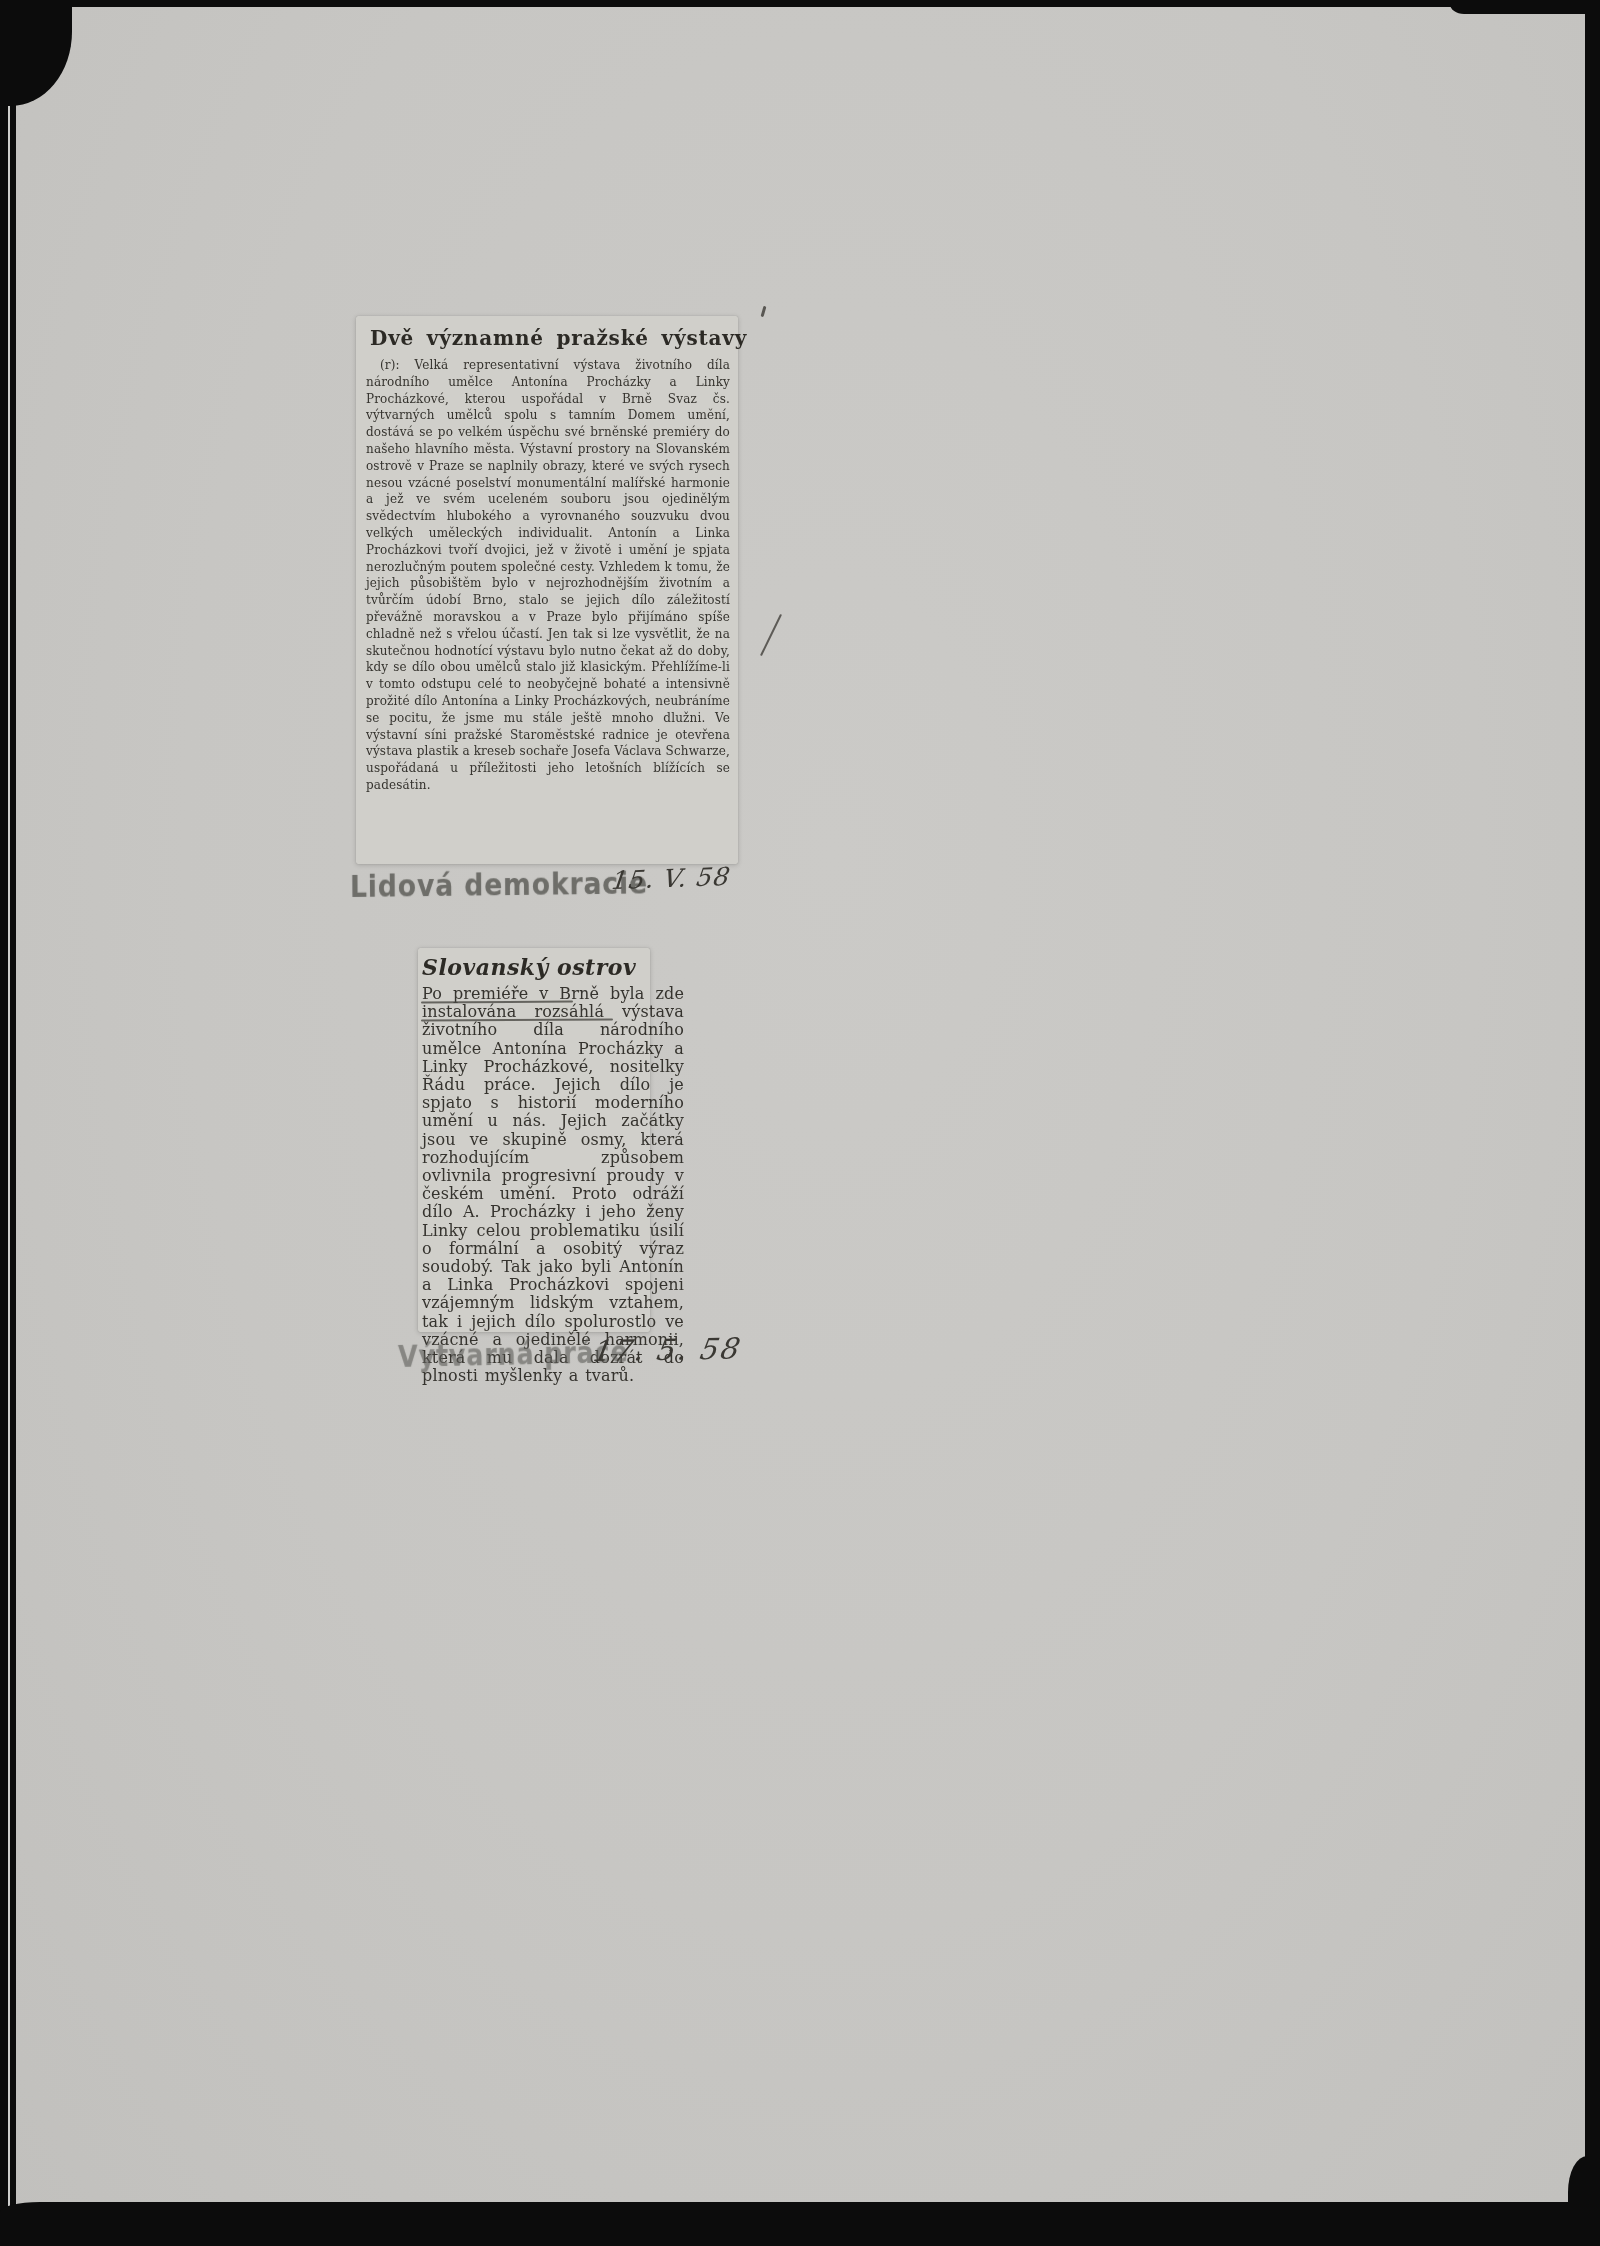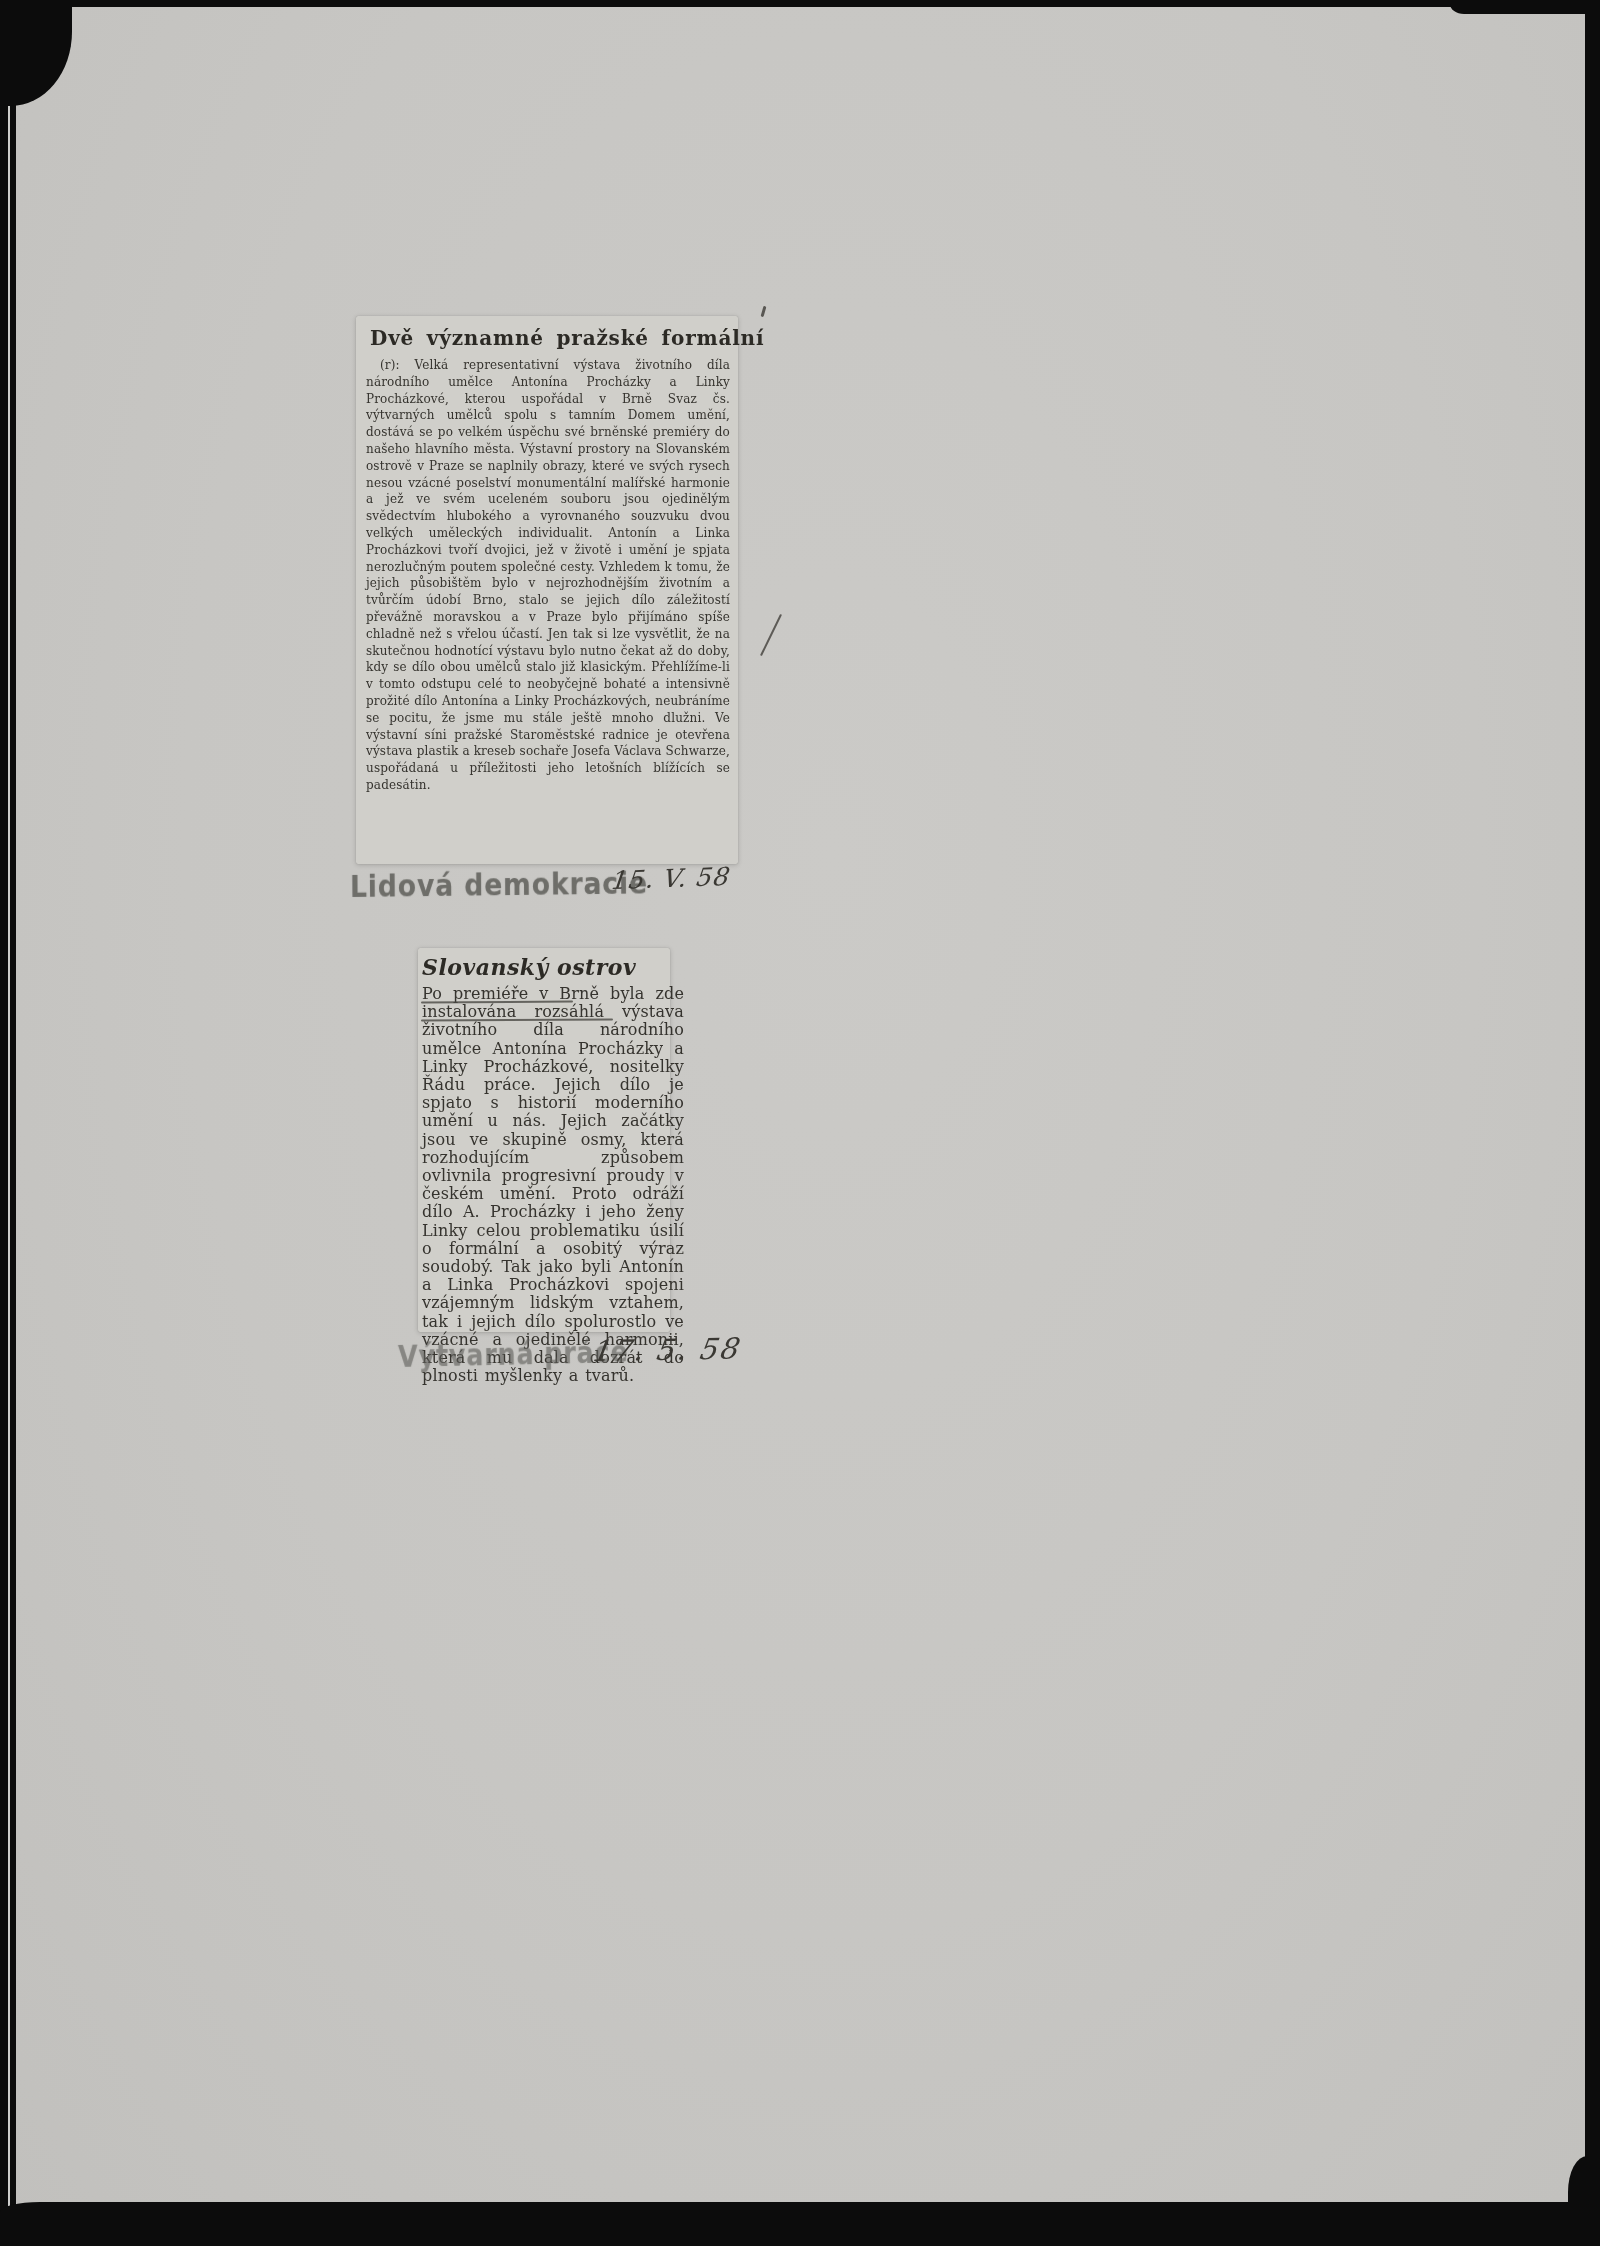--- a/index.html
+++ b/index.html
@@ -55,21 +55,21 @@
     width: 364px;
     font-size: 12px;
     line-height: 16.8px;
     letter-spacing: 0.15px;
     text-align: justify;
     text-indent: 14px;
   }
 
   .clipping-2 {
     left: 418px; top: 948px;
-    width: 252px; height: 384px;
+    width: 232px; height: 384px;
     padding: 6px 4px 8px 4px;
     box-sizing: border-box;
   }
   .clipping-2 h2 {
     margin: 0 0 5px 0;
     font-size: 22px;
     font-weight: bold;
     font-style: italic;
     letter-spacing: 0.5px;
     color: #2c2a25;
@@ -161,21 +161,21 @@
   <div class="border-top"></div>
   <div class="border-left"></div>
   <div class="left-scratch"></div>
   <div class="border-right"></div>
   <div class="border-bottom"></div>
   <div class="corner-tl"></div>
   <div class="corner-tr"></div>
   <div class="corner-br"></div>
 
   <article class="clipping clipping-1">
-    <h1>Dvě významné pražské formální</h1>
+    <h1>Dvě významné pražské výstavy</h1>
     <p>(r): Velká representativní výstava životního díla národního umělce Antonína Procházky a Linky Procházkové, kterou uspořádal v Brně Svaz čs. výtvarných umělců spolu s tamním Domem umění, dostává se po velkém úspěchu své brněnské premiéry do našeho hlavního města. Výstavní prostory na Slovanském ostrově v Praze se naplnily obrazy, které ve svých rysech nesou vzácné poselství monumentální malířské harmonie a jež ve svém uceleném souboru jsou ojedinělým svědectvím hlubokého a vyrovnaného souzvuku dvou velkých uměleckých individualit. Antonín a Linka Procházkovi tvoří dvojici, jež v životě i umění je spjata nerozlučným poutem společné cesty. Vzhledem k tomu, že jejich působištěm bylo v nejrozhodnějším životním a tvůrčím údobí Brno, stalo se jejich dílo záležitostí převážně moravskou a v Praze bylo přijímáno spíše chladně než s vřelou účastí. Jen tak si lze vysvětlit, že na skutečnou hodnotící výstavu bylo nutno čekat až do doby, kdy se dílo obou umělců stalo již klasickým. Přehlížíme-li v tomto odstupu celé to neobyčejně bohaté a intensivně prožité dílo Antonína a Linky Procházkových, neubráníme se pocitu, že jsme mu stále ještě mnoho dlužni. Ve výstavní síni pražské Staroměstské radnice je otevřena výstava plastik a kreseb sochaře Josefa Václava Schwarze, uspořádaná u příležitosti jeho letošních blížících se padesátin.</p>
   </article>
 
   <div class="stamp stamp-1">Lidová demokracie</div>
   <div class="handwriting date-1">15. V. 58</div>
 
   <article class="clipping clipping-2">
     <h2>Slovanský ostrov</h2>
     <p>Po premiéře v Brně byla zde instalována rozsáhlá výstava životního díla národního umělce Antonína Procházky a Linky Procházkové, nositelky Řádu práce. Jejich dílo je spjato s historií moderního umění u nás. Jejich začátky jsou ve skupině osmy, která rozhodujícím způsobem ovlivnila progresivní proudy v českém umění. Proto odráží dílo A. Procházky i jeho ženy Linky celou problematiku úsilí o formální a osobitý výraz soudobý. Tak jako byli Antonín a Linka Procházkovi spojeni vzájemným lidským vztahem, tak i jejich dílo spolurostlo ve vzácné a ojedinělé harmonii, která mu dala dozrát do plnosti myšlenky a tvarů.</p>
   </article>

